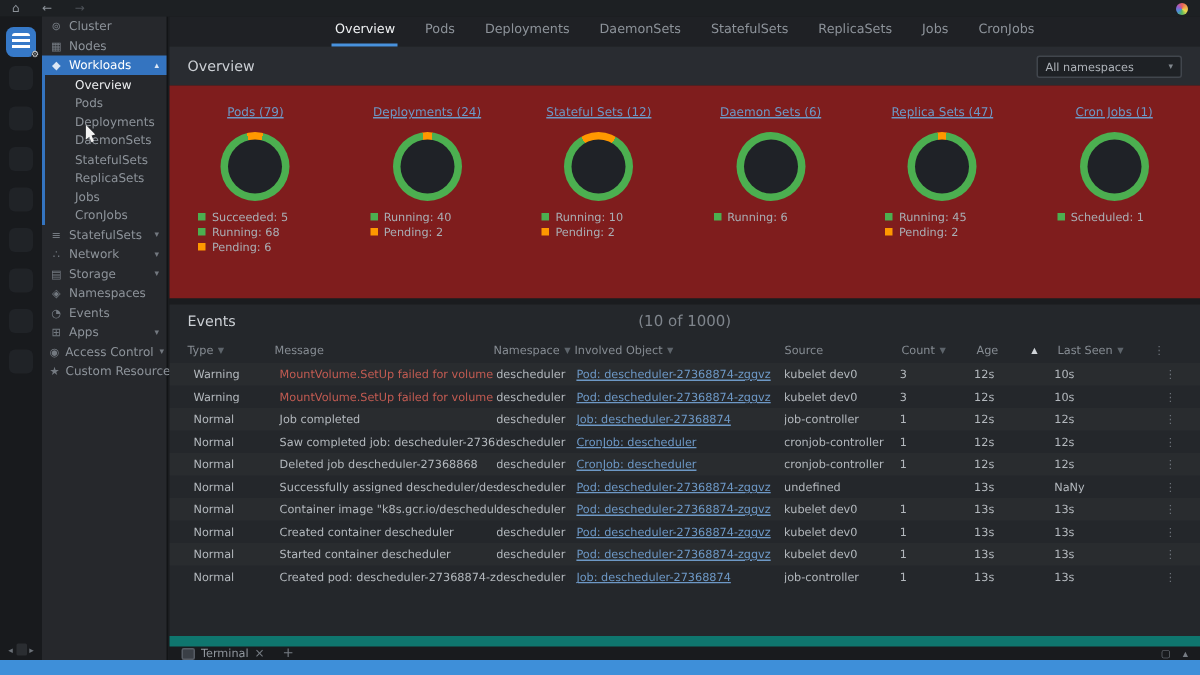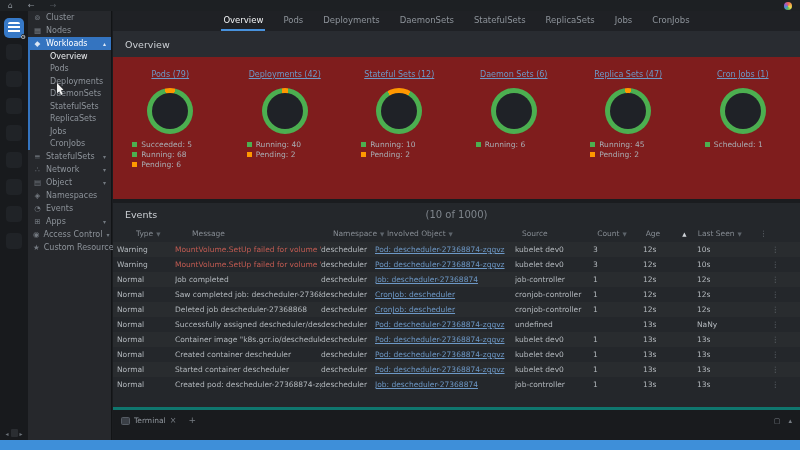--- a/index.html
+++ b/index.html
@@ -72,37 +72,37 @@
   .legend { margin-top:6px; width:76px; display:flex; flex-direction:column; gap:1px; }
   .legend-item { display:flex; align-items:center; gap:4px; font-size:7.5px; color:#a9aeb4; }
   .swatch { width:5px; height:5px; flex:none; }
 
   #panel-gap { height:4px; background:#1a1c1f; }
 
   #events-panel { background:#24272b; height:221px; }
   #events-header { height:22px; display:flex; align-items:center; padding:0 12px; position:relative; }
   #events-title { font-size:9.5px; color:#ccd0d5; }
   #events-count { position:absolute; left:0; right:0; text-align:center; font-size:10px; color:#7f858c; }
-  #table-head { display:flex; align-items:center; height:17px; padding:0 23px; font-size:7.5px;
+  #table-head { display:flex; align-items:center; height:17px; padding:0 12px; font-size:7.5px;
                 color:#868c93; }
   .hcell { display:flex; align-items:center; gap:3px; padding-right:6px; }
   .hcell .sort { font-size:5.5px; color:#5d646b; }
   .hcell .sort.active { color:#cfd3d8; }
-  .trow { display:flex; align-items:center; height:15px; padding:0 4px; font-size:7.5px; color:#b3b8bd; }
+  .trow { display:flex; align-items:center; height:15px; padding:0 16px; font-size:7.5px; color:#b3b8bd; }
   .trow:nth-child(odd) { background:rgba(255,255,255,0.025); }
   .cell { overflow:hidden; white-space:nowrap; padding-right:6px; }
   .c-type{width:58px;} .c-msg{width:146px;} .c-ns{width:54px;} .c-obj{width:140px;}
   .c-src{width:78px;} .c-cnt{width:50px;} .c-age{width:54px;gap:22px;} .c-seen{width:64px;}
   .c-kebab{width:18px; text-align:right; color:#6f757c; padding-right:0;}
   .msg-warning { color:#c25b52; }
   .obj-link { color:#6d98c6; text-decoration:underline; }
 
   
   #dock { position:absolute; left:113px; right:0; bottom:10px; height:16px; background:#191b1e;
-          border-top:3px solid #0f766e; display:flex; align-items:flex-end; padding:15px 8px;
+          border-top:7px solid #0f766e; display:flex; align-items:center; padding:4px 8px;
           font-size:7.5px; color:#90969d; }
   #terminal-tab { display:flex; align-items:center; gap:4px; }
   #terminal-ico { width:9px; height:8px; background:#3a3f46; border-radius:1.5px; border:1px solid #565c64; }
   #terminal-close { color:#767c83; font-size:8px; }
   #dock-add { margin-left:12px; color:#767c83; font-size:9px; }
   #dock-right { margin-left:auto; display:flex; gap:8px; color:#767c83; font-size:7px; }
 
   
   #statusbar { position:absolute; left:0; bottom:0; width:800px; height:10px; background:#3e8fd9; }
 </style>
@@ -168,21 +168,21 @@
         <span>StatefulSets</span>
         <span class="chev">▾</span>
       </div>
       <div class="side-item">
         <span class="ico">∴</span>
         <span>Network</span>
         <span class="chev">▾</span>
       </div>
       <div class="side-item">
         <span class="ico">▤</span>
-        <span>Object</span>
+        <span>Storage</span>
         <span class="chev">▾</span>
       </div>
       <div class="side-item">
         <span class="ico">◈</span>
         <span>Namespaces</span>
       </div>
       <div class="side-item">
         <span class="ico">◔</span>
         <span>Events</span>
       </div>
@@ -213,20 +213,24 @@
       <div class="tab">Deployments</div>
       <div class="tab">DaemonSets</div>
       <div class="tab">StatefulSets</div>
       <div class="tab">ReplicaSets</div>
       <div class="tab">Jobs</div>
       <div class="tab">CronJobs</div>
     </div>
 
   <div id="overview-header">
     <span id="overview-title">Overview</span>
+    <div id="ns-select">
+      <span>All namespaces</span>
+      <span class="chev">▾</span>
+    </div>
   </div>
 
   <div id="charts-panel">
       <div class="chart">
         <div class="chart-title">Pods (79)</div>
         <div class="donut" style="background: conic-gradient(from -13.6709deg, rgb(255, 152, 0) 0deg, rgb(255, 152, 0) 27.3418deg, rgb(76, 175, 80) 27.3418deg, rgb(76, 175, 80) 360deg);"></div>
         <div class="legend">
           <div class="legend-item">
             <span class="swatch" style="background: rgb(76, 175, 80);"></span>
             <span>Succeeded: 5</span>
@@ -235,21 +239,21 @@
             <span class="swatch" style="background: rgb(76, 175, 80);"></span>
             <span>Running: 68</span>
           </div>
           <div class="legend-item">
             <span class="swatch" style="background: rgb(255, 152, 0);"></span>
             <span>Pending: 6</span>
           </div>
         </div>
       </div>
       <div class="chart">
-        <div class="chart-title">Deployments (42)</div>
+        <div class="chart-title">Deployments (24)</div>
         <div class="donut" style="background: conic-gradient(from -8.57143deg, rgb(255, 152, 0) 0deg, rgb(255, 152, 0) 17.1429deg, rgb(76, 175, 80) 17.1429deg, rgb(76, 175, 80) 360deg);"></div>
         <div class="legend">
           <div class="legend-item">
             <span class="swatch" style="background: rgb(76, 175, 80);"></span>
             <span>Running: 40</span>
           </div>
           <div class="legend-item">
             <span class="swatch" style="background: rgb(255, 152, 0);"></span>
             <span>Pending: 2</span>
           </div>

